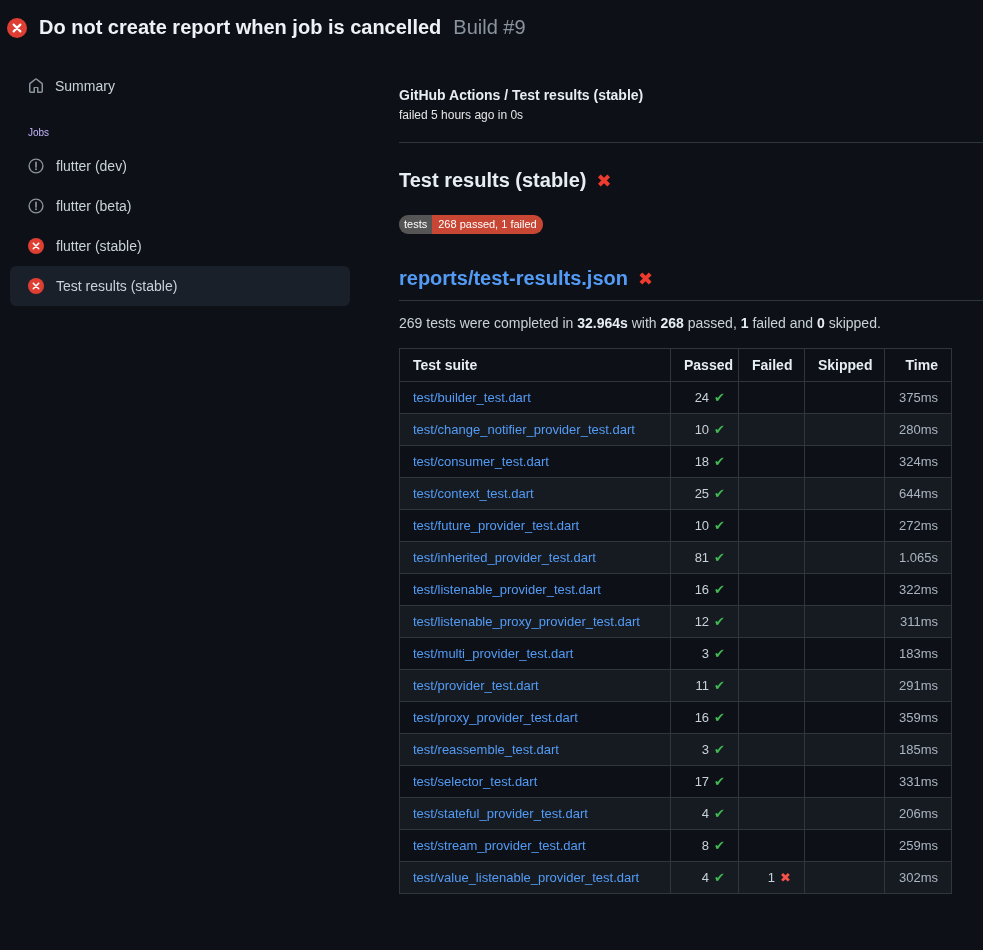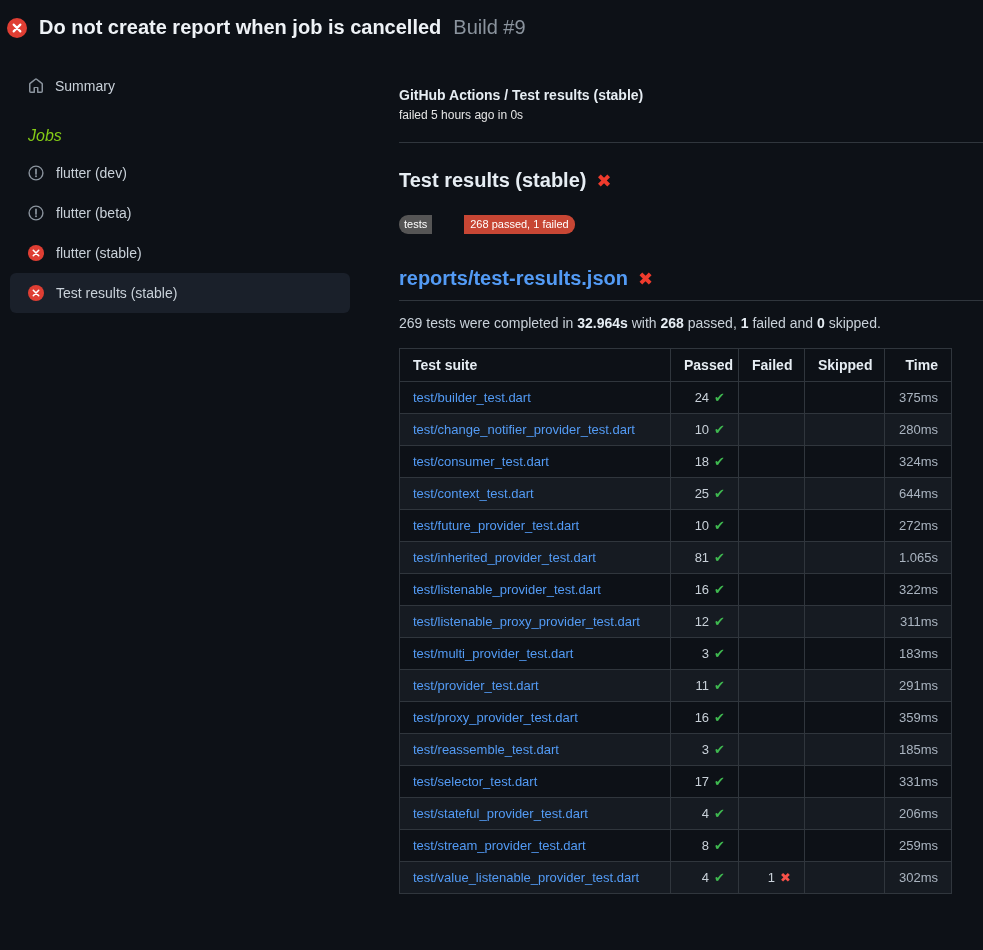--- a/index.html
+++ b/index.html
@@ -19,35 +19,35 @@
   .page-title { font-size: 20px; font-weight: 700; color: #eef2f6; white-space: nowrap; }
   .build-number { font-size: 20px; font-weight: 400; color: #8b949e; white-space: nowrap; }
 
   
   .layout { display: flex; align-items: flex-start; }
   .sidebar { width: 360px; flex: 0 0 360px; padding-top: 16px; }
   .main { flex: 1 1 auto; padding: 34px 0 10px 39px; min-width: 0; }
 
   
   .summary-item { display: flex; align-items: center; gap: 11px; margin: 0 10px; padding: 9px 18px; border-radius: 6px; cursor: pointer; color: #c9d1d9; }
-  .jobs-heading { margin: 24px 0 8px 28px; font-size: 16px; color: #84cc16; font-style: italic; }
+  .jobs-heading { margin: 24px 0 8px 28px; font-size: 10px; color: #c4b5fd; }
   .job-item { display: flex; align-items: center; gap: 12px; margin: 0 10px; height: 40px; padding: 0 18px; border-radius: 6px; font-size: 14px; color: #c9d1d9; cursor: pointer; }
   .job-item.selected { background: #1a202a; }
   .sidebar svg { display: block; }
 
   
   .breadcrumb { font-size: 14px; font-weight: 700; color: #e6edf3; }
   .meta-line { margin-top: 5px; font-size: 12px; color: #e5e5e5; }
   .divider { height: 1px; background: #30363d; margin-top: 20px; }
 
   .section-heading { margin-top: 26px; display: flex; align-items: center; gap: 10px; }
   .section-heading-text { font-size: 20px; font-weight: 700; color: #e6edf3; }
   .cross-mark { color: #ef3b2d; font-family: "DejaVu Sans", sans-serif; font-weight: 700; font-size: 18px; line-height: 1; }
 
-  .badge { display: inline-flex; margin-top: 23px; font-size: 11px; line-height: 1; border-radius: 9px; overflow: hidden; gap: 32px; }
+  .badge { display: inline-flex; margin-top: 23px; font-size: 11px; line-height: 1; border-radius: 9px; overflow: hidden; }
   .badge-label { background: #555555; color: #ffffff; padding: 4px 5px; }
   .badge-value { background: #c74634; color: #ffffff; padding: 4px 6px; }
 
   .report-heading { margin-top: 33px; padding-bottom: 10px; border-bottom: 1px solid #30363d; display: flex; align-items: center; gap: 10px; }
   .report-link { font-size: 20px; font-weight: 700; color: #539bf5; text-decoration: none; }
 
   .summary-line { font-size: 14px; color: #c9d1d9; }
   .summary-line .strong { font-weight: 700; color: #e6edf3; }
 
   

